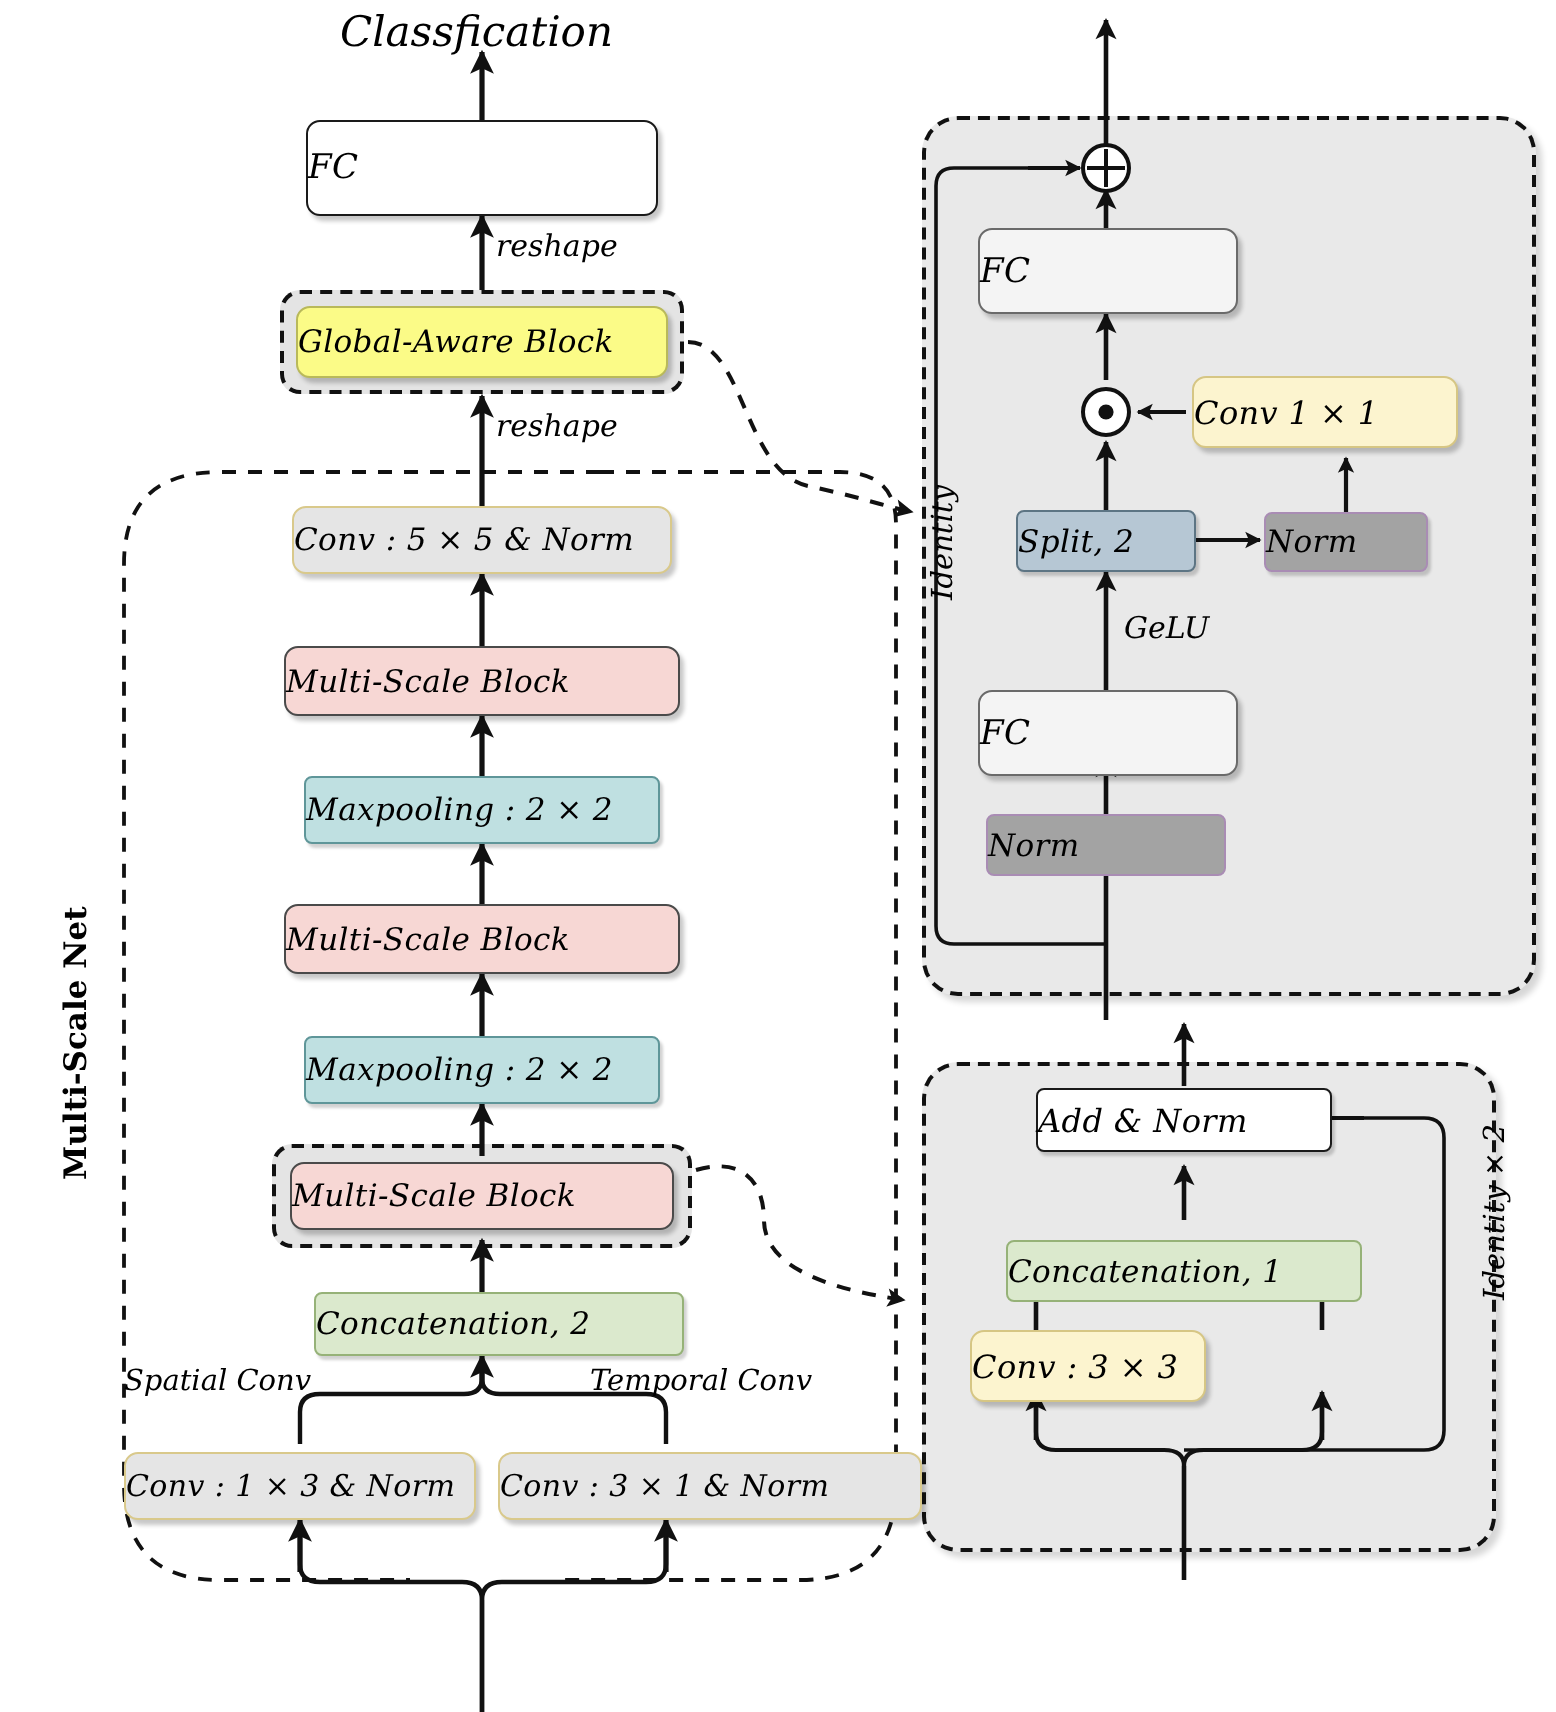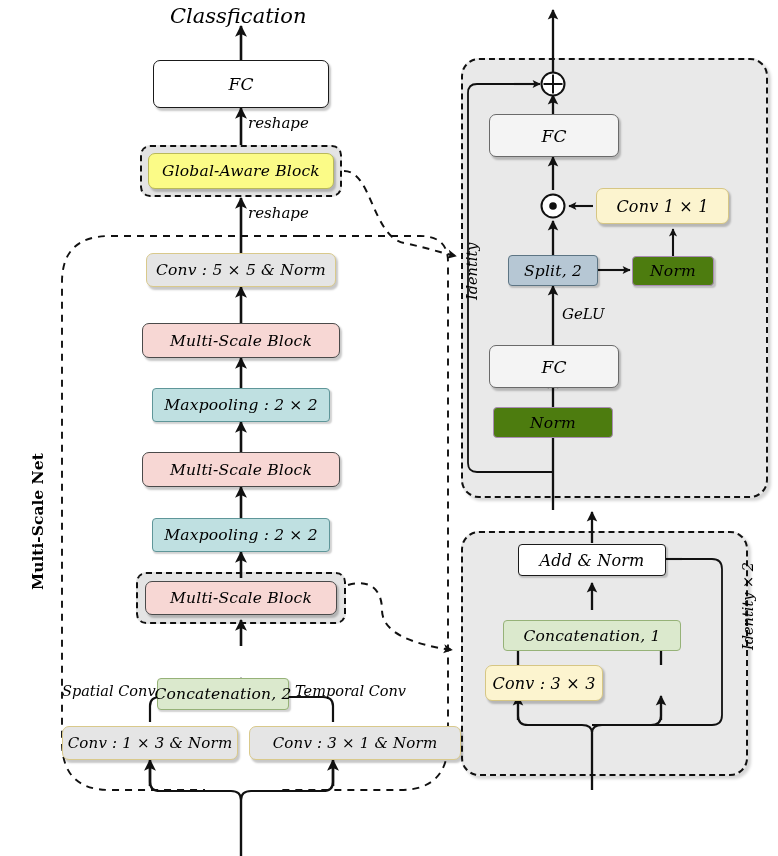--- a/index.html
+++ b/index.html
@@ -4,39 +4,39 @@
 <style>
   html,body{margin:0;padding:0;background:#fff;}
   body{width:778px;height:856px;overflow:hidden;
        font-family:"DejaVu Serif","Liberation Serif",serif;}
   #canvas{position:relative;width:778px;height:856px;}
 
   svg.layer{position:absolute;left:0;top:0;width:778px;height:856px;pointer-events:none;}
 
   
   .node{position:absolute;box-sizing:border-box;display:flex;
-        align-items:center;justify-content:center;
+        align-items:center;
         font-style:italic;white-space:nowrap;
         border-radius:7px;border:1px solid #555;
         box-shadow:2px 2.5px 2px rgba(0,0,0,.22);
         letter-spacing:.2px;}
   .node.sq{border-radius:4px;box-shadow:1.5px 2px 1.5px rgba(0,0,0,.18);}
   .node.flat{box-shadow:none;}
 
   
   .c-white {background:#ffffff;border-color:#1a1a1a;border-width:1.4px;}
   .c-grayw {background:#f4f4f4;border-color:#6a6a6a;border-width:1.2px;}
   .c-yellow{background:#fbfb87;border-color:#b9b95a;}
   .c-cream {background:#e5e5e5;border-color:#d9c98b;}
   .c-cream2{background:#fcf4cf;border-color:#d6c684;}
   .c-pink  {background:#f7d7d4;border-color:#4a4a4a;border-width:1.2px;}
   .c-teal  {background:#bfe0e1;border-color:#5f9699;}
   .c-green {background:#dbe9cd;border-color:#96b278;}
   .c-blue  {background:#b6c7d4;border-color:#5d7584;}
-  .c-purple{background:#4d7c0f;border-color:#a98cb4;}
+  .c-purple{background:#a3a3a3;border-color:#a98cb4;}
 
   
   .panel{position:absolute;box-sizing:border-box;background:#e9e9e9;
          border:2.2px dashed #111;border-radius:18px;
          box-shadow:3px 3px 3px rgba(0,0,0,.16);}
   .hl{position:absolute;box-sizing:border-box;background:#e4e4e4;
       border:2px dashed #111;border-radius:10px;}
 
   .lbl{position:absolute;font-style:italic;white-space:nowrap;color:#000;}
   .lbl-b{position:absolute;font-weight:bold;white-space:nowrap;color:#000;
@@ -183,21 +183,21 @@
   </div>
 
   <div class="node c-teal sq" style="left:152px;top:518px;width:178px;height:34px;font-size:15.5px;">
     <span>Maxpooling : 2 × 2</span>
   </div>
 
   <div class="node c-pink" style="left:145px;top:581px;width:192px;height:34px;font-size:15.5px;">
     <span>Multi-Scale Block</span>
   </div>
 
-  <div class="node c-green sq" style="left:157px;top:646px;width:132px;height:32px;font-size:15.5px;margin-top:32px;">
+  <div class="node c-green sq" style="left:157px;top:646px;width:185px;height:32px;font-size:15.5px;">
     <span>Concatenation, 2</span>
   </div>
 
   <div class="node c-cream" style="left:62px;top:726px;width:176px;height:34px;font-size:15px;">
     <span>Conv : 1 × 3 &amp; Norm</span>
   </div>
 
   <div class="node c-cream" style="left:249px;top:726px;width:212px;height:34px;font-size:15px;">
     <span>Conv : 3 × 1 &amp; Norm</span>
   </div>

